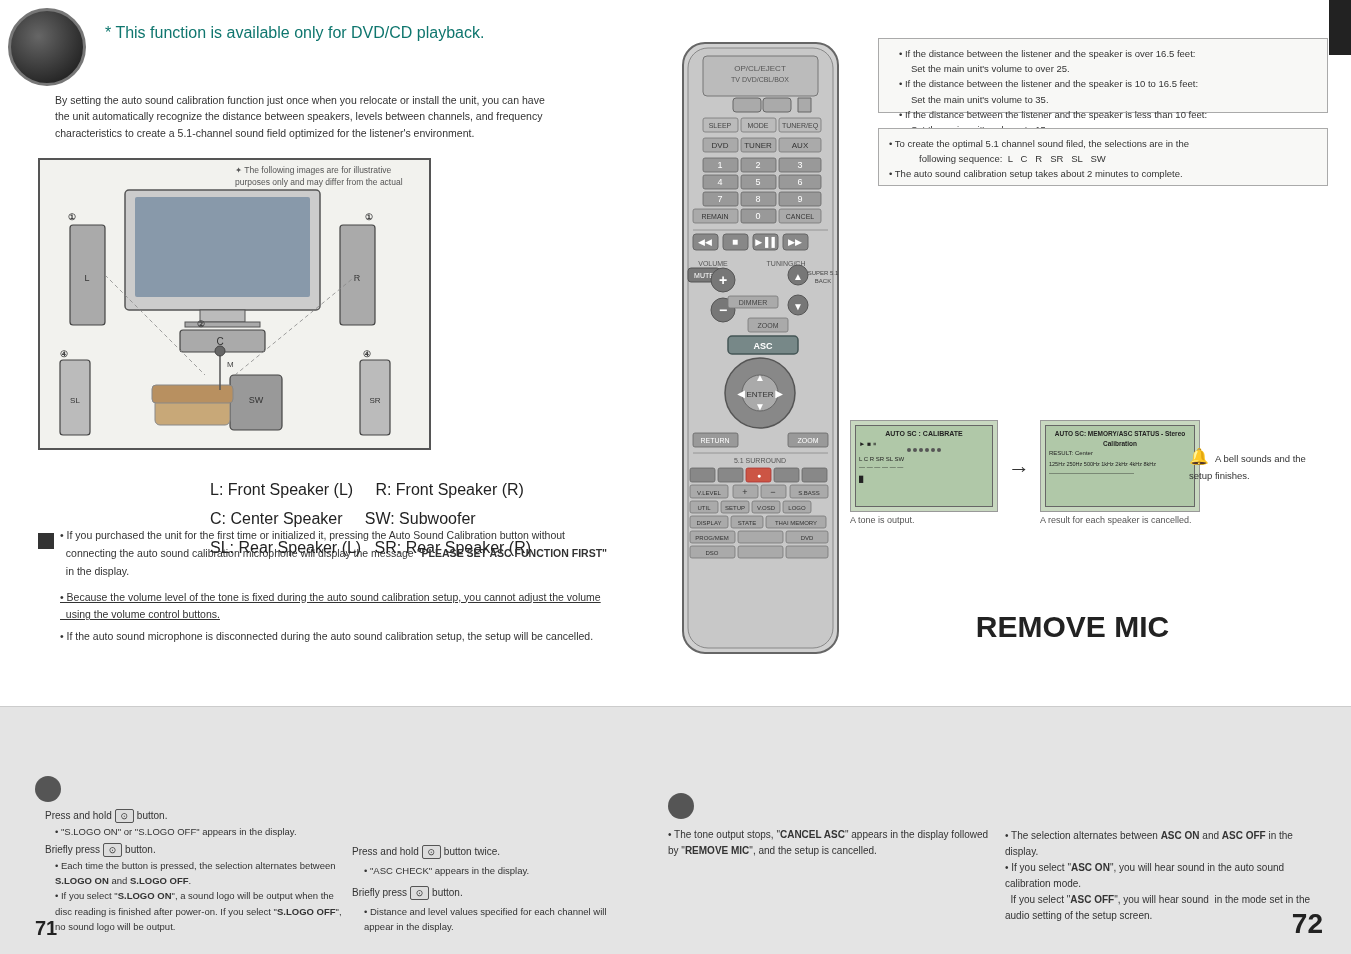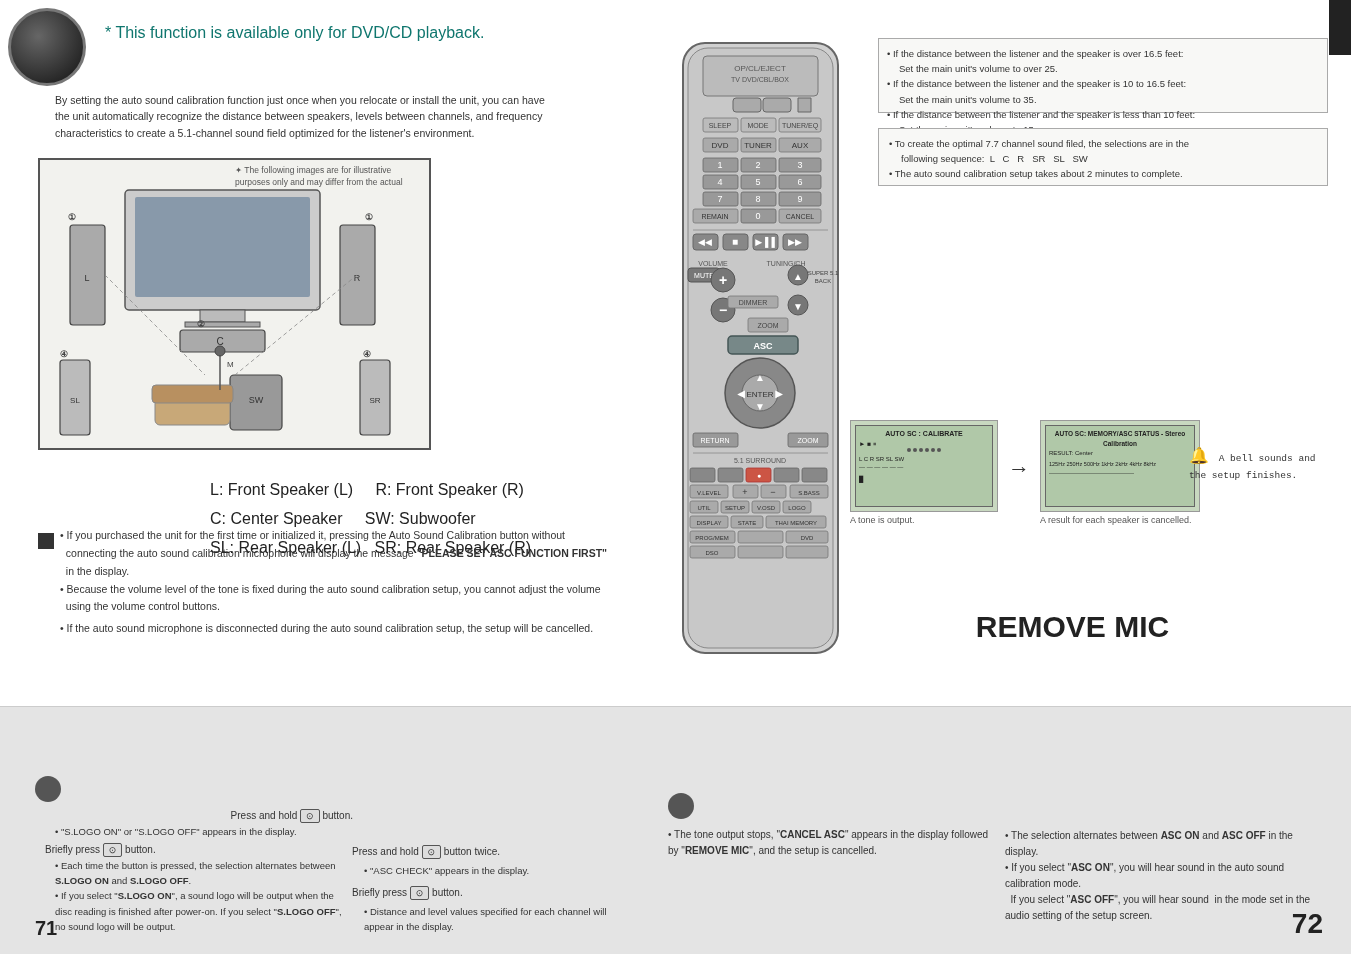--- a/index.html
+++ b/index.html
@@ -85,36 +85,36 @@
   <div>C: Center Speaker &nbsp;&nbsp;&nbsp; SW: Subwoofer</div>
   <div>SL: Rear Speaker (L) &nbsp; SR: Rear Speaker (R)</div>
 </div>
 
 <div style="position:absolute;top:533px;left:38px;width:16px;height:16px;background:#333;"></div>
 
 <div style="position:absolute;top:527px;left:60px;width:590px;font-size:10.5px;line-height:1.7;color:#333;font-family:Arial,sans-serif;">
   <div>• If you purchased the unit for the first time or initialized it, pressing the Auto Sound Calibration button without<br>
   &nbsp;&nbsp;connecting the auto sound calibration microphone will display the message <strong>"PLEASE SET ASC FUNCTION FIRST"</strong><br>
   &nbsp;&nbsp;in the display.</div>
-  <div style="margin-top:0;">• Because the volume level of the tone is fixed during the auto sound calibration setup, you cannot adjust the volume<br>
+  <div style="margin-top:8px;text-decoration:underline;">• Because the volume level of the tone is fixed during the auto sound calibration setup, you cannot adjust the volume<br>
   &nbsp;&nbsp;using the volume control buttons.</div>
   <div style="margin-top:4px;">• If the auto sound microphone is disconnected during the auto sound calibration setup, the setup will be cancelled.</div>
 </div>
 
 <div style="position:absolute;bottom:0;left:0;width:1351px;height:248px;background:#e4e4e4;border-top:1px solid #ccc;">
 </div>
 
 <div style="position:absolute;bottom:14px;left:35px;font-size:20px;font-weight:bold;color:#222;font-family:Arial,sans-serif;z-index:10;">71</div>
 
 <div style="position:absolute;bottom:14px;right:28px;font-size:28px;font-weight:bold;color:#222;font-family:Arial,sans-serif;z-index:10;">72</div>
 
 <div style="position:absolute;bottom:20px;left:35px;width:318px;font-size:10px;line-height:1.6;font-family:Arial,sans-serif;color:#333;">
 
   <div style="width:26px;height:26px;border-radius:50%;background:#555;margin-bottom:6px;"></div>
-  <div style="margin-left:10px;text-align:right;">
+  <div style="margin-left:10px;">
     Press and hold <span style="border:1px solid #555;padding:1px 5px;border-radius:2px;background:#ddd;font-size:9px;">⊙</span> button.
   </div>
   <div style="margin-left:20px;font-size:9.5px;">• "S.LOGO ON" or "S.LOGO OFF" appears in the display.</div>
   <div style="margin-left:10px;margin-top:3px;">
     Briefly press <span style="border:1px solid #555;padding:1px 5px;border-radius:2px;background:#ddd;font-size:9px;">⊙</span> button.
   </div>
   <div style="margin-left:20px;font-size:9.5px;">• Each time the button is pressed, the selection alternates between <strong>S.LOGO ON</strong> and <strong>S.LOGO OFF</strong>.</div>
   <div style="margin-left:20px;font-size:9.5px;">• If you select "<strong>S.LOGO ON</strong>", a sound logo will be output when the disc reading is finished after power-on. If you select "<strong>S.LOGO OFF</strong>", no sound logo will be output.</div>
 </div>
 
@@ -292,32 +292,32 @@
     <rect x="118" y="493" width="42" height="12" rx="2" fill="#aaa" stroke="#777" stroke-width="0.8"></rect>
     <text x="139" y="502" text-anchor="middle" font-size="6" fill="#333">DVD</text>
 
     <rect x="22" y="508" width="45" height="12" rx="2" fill="#aaa" stroke="#777" stroke-width="0.8"></rect>
     <text x="44" y="517" text-anchor="middle" font-size="6" fill="#333">DSO</text>
     <rect x="70" y="508" width="45" height="12" rx="2" fill="#aaa" stroke="#777" stroke-width="0.8"></rect>
     <rect x="118" y="508" width="42" height="12" rx="2" fill="#aaa" stroke="#777" stroke-width="0.8"></rect>
   </svg>
 </div>
 
-<div style="position:absolute;top:38px;left:878px;width:450px;height:75px;border:1px solid #aaa;background:#f8f8f6;padding:7px 8px;font-size:9.5px;line-height:1.6;font-family:Arial,sans-serif;color:#333;">
+<div style="position:absolute;top:38px;left:878px;width:450px;height:75px;border:1px solid #aaa;background:#f8f8f6;padding:7px 20px;font-size:9.5px;line-height:1.6;font-family:Arial,sans-serif;color:#333;">
   <div>• If the distance between the listener and the speaker is over 16.5 feet:</div>
   <div style="margin-left:12px;">Set the main unit's volume to over 25.</div>
   <div>• If the distance between the listener and the speaker is 10 to 16.5 feet:</div>
   <div style="margin-left:12px;">Set the main unit's volume to 35.</div>
   <div>• If the distance between the listener and the speaker is less than 10 feet:</div>
   <div style="margin-left:12px;">Set the main unit's volume to 15.</div>
 </div>
 
 <div style="position:absolute;top:128px;left:878px;width:450px;height:58px;border:1px solid #aaa;background:#f8f8f6;padding:7px 10px;font-size:9.5px;line-height:1.6;font-family:Arial,sans-serif;color:#333;">
-  <div>• To create the optimal 7.7 channel sound filed, the selections are in the</div>
-  <div style="margin-left:12px;">following sequence: &nbsp;L &nbsp;&nbsp;C &nbsp;&nbsp;R &nbsp;&nbsp;SR &nbsp;&nbsp;SL &nbsp;&nbsp;SW</div>
+  <div>• To create the optimal 5.1 channel sound filed, the selections are in the</div>
+  <div style="margin-left:30px;">following sequence: &nbsp;L &nbsp;&nbsp;C &nbsp;&nbsp;R &nbsp;&nbsp;SR &nbsp;&nbsp;SL &nbsp;&nbsp;SW</div>
   <div>• The auto sound calibration setup takes about 2 minutes to complete.</div>
 </div>
 
 <div style="position:absolute;top:420px;left:850px;display:flex;align-items:flex-start;gap:10px;">
 
   <div>
     <div style="width:148px;height:92px;border:1px solid #999;background:#c8d8c0;font-size:7px;padding:4px;overflow:hidden;">
       <div style="border:1px solid #666;height:100%;background:#b0c8a8;padding:3px;font-size:6.5px;line-height:1.4;">
         <div style="text-align:center;font-size:7px;font-weight:bold;">AUTO SC : CALIBRATE</div>
         <div>►  ■  ⏸</div>
@@ -347,19 +347,19 @@
         <div style="display:flex;gap:1px;margin-top:2px;">
           <div style="font-size:5.5px;">125Hz 250Hz 500Hz 1kHz  2kHz  4kHz  8kHz</div>
         </div>
         <div style="font-size:5px;margin-top:2px;">—————————————————</div>
       </div>
     </div>
     <div style="font-size:9px;color:#555;margin-top:3px;font-family:Arial,sans-serif;">A result for each speaker is cancelled.</div>
   </div>
 </div>
 
-<div style="position:absolute;top:445px;right:22px;width:140px;font-size:9.5px;line-height:1.5;font-family:Liberation Mono, monospace;color:#333;margin-left:15px;">
+<div style="position:absolute;top:445px;right:22px;width:140px;font-size:9.5px;line-height:1.5;font-family:Liberation Sans, sans-serif;color:#333;margin-left:15px;">
   
   <span style="font-size:16px;margin-right:4px;">🔔</span>
   <span>A bell sounds and the setup finishes.</span>
 </div>
 
 <div style="position:absolute;top:610px;left:875px;width:395px;text-align:center;font-size:30px;font-weight:bold;color:#222;font-family:Arial,sans-serif;">REMOVE MIC</div>
 
 </body></html>

